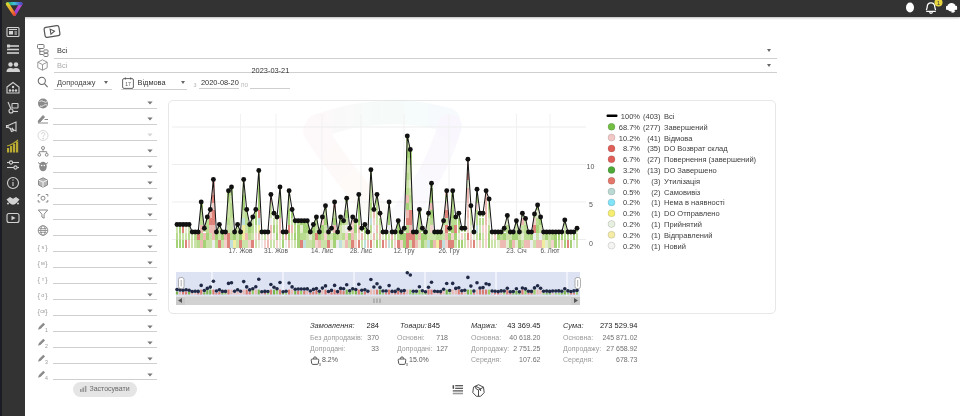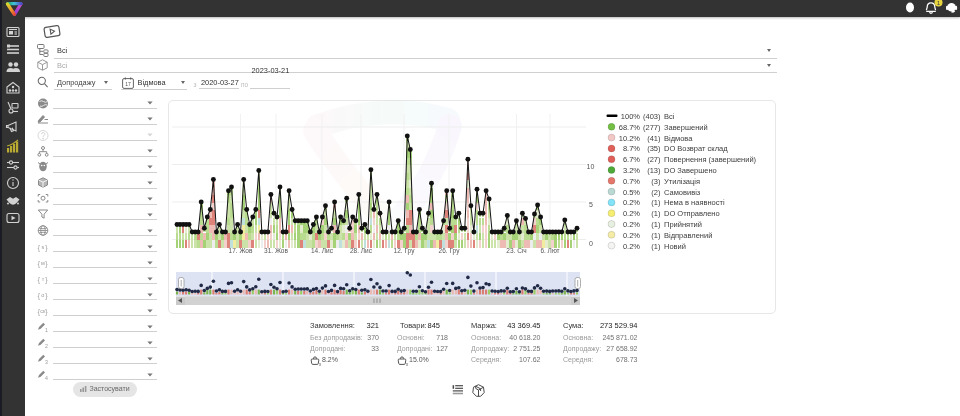--- a/index.html
+++ b/index.html
@@ -8,21 +8,21 @@
 #topbar { position:absolute; left:0; top:0; width:960px; height:17px; background:#333333;
   box-shadow:0 1px 2px rgba(0,0,0,0.28); z-index:5; }
 #sidebar { position:absolute; left:0; top:0; width:25px; height:416px; background:#333333; z-index:6; }
 #edge { position:absolute; left:0; top:0; width:2px; height:416px; background:#1b1b26; z-index:7; }
 .uline { position:absolute; height:1px; background:#cfcfcf; }
 .txt { position:absolute; color:#333; font-size:7.4px; line-height:9px; white-space:nowrap; }
 .gray { color:#aaa; }
 .lg { font-size:7.5px; fill:#3c3c3c; font-family:"Liberation Sans",sans-serif; }
 .ax { font-size:6.5px; fill:#555; font-family:"Liberation Sans",sans-serif; }
 .ay { font-size:7px; fill:#555; font-family:"Liberation Sans",sans-serif; }
-.sumlab { position:absolute; font-size:7.5px; color:#333; white-space:nowrap; }
+.sumlab { position:absolute; font-size:7.5px; color:#333; white-space:nowrap;font-style:italic; }
 .sumval { position:absolute; font-size:7.5px; color:#222; text-align:right; white-space:nowrap; }
 .subl { position:absolute; font-size:7px; color:#9a9a9a; white-space:nowrap; }
 .subv { position:absolute; font-size:7px; color:#707070; text-align:right; white-space:nowrap; }
 .caret { position:absolute; width:0; height:0; border-left:2.4px solid transparent;
   border-right:2.4px solid transparent; border-top:3.2px solid #666; }
 #card { position:absolute; left:168px; top:100px; width:608px; height:214px;
   border:1px solid #e7e7e7; border-radius:5px; background:#fff; }
 #applybtn { position:absolute; left:73px; top:382px; width:64px; height:14.5px;
   background:#e5e5e5; border-radius:8px; color:#666; font-size:7px;
   text-align:center; line-height:14.5px; }
@@ -162,21 +162,21 @@
       <rect x="0.6" y="1.6" width="10.8" height="9.8" rx="1.4"></rect>
       <line x1="3.3" y1="0.4" x2="3.3" y2="2.6"></line>
       <line x1="8.7" y1="0.4" x2="8.7" y2="2.6"></line>
     </g>
     <text x="6" y="9.3" font-size="5" fill="#555" text-anchor="middle" font-family="Liberation Sans">17</text>
   </svg>
 <div class="txt" style="left:137.5px;top:78px;color:#333">Відмова</div>
 <div class="caret" style="left:181px;top:80.8px"></div>
 <div class="uline" style="left:121px;top:88.7px;width:66px"></div>
 <div class="txt" style="left:193.5px;top:79.5px;color:#bbb;font-size:6.5px">з</div>
-<div class="txt" style="left:201px;top:78px">2020-03-27</div>
+<div class="txt" style="left:201px;top:78px">2020-08-20</div>
 <div class="uline" style="left:199px;top:88px;width:40px"></div>
 <div class="txt" style="left:241px;top:79.5px;color:#bbb;font-size:6.5px">по</div>
 <div class="txt" style="left:251.5px;top:66px">2023-03-21</div>
 <div class="uline" style="left:250px;top:88px;width:40px"></div>
 <div class="uline" style="left:53px;top:107.7px;width:104px"></div>
 <svg class="abs" style="left:147px;top:101.3px" width="6" height="4" viewBox="0 0 6 4">
     <path d="M0.4 0.4 L3 3.4 L5.6 0.4 Z" fill="#777"></path>
   </svg>
 <svg class="abs" style="left:36.5px;top:97.6px" width="12" height="11" viewBox="0 0 11 11">
     <g>
@@ -1514,21 +1514,21 @@
     <circle cx="611.5" cy="234.8" r="3.5" fill="#f4eba5" stroke="rgba(0,0,0,0.18)" stroke-width="0.7"></circle>
     <text x="640" y="237.8" text-anchor="end" class="lg">0.2%</text>
     <text x="660.5" y="237.8" text-anchor="end" class="lg">(1)</text>
     <text x="664" y="237.8" class="lg">Відправлений</text>
     <circle cx="611.5" cy="245.6" r="3.5" fill="#f4f4f2" stroke="rgba(0,0,0,0.18)" stroke-width="0.7"></circle>
     <text x="640" y="248.6" text-anchor="end" class="lg">0.2%</text>
     <text x="660.5" y="248.6" text-anchor="end" class="lg">(1)</text>
     <text x="664" y="248.6" class="lg">Новий</text>
 </svg>
 <div class="sumlab" style="left:310px;top:320.6px">Замовлення:</div>
-<div class="sumval" style="left:310px;top:320.6px;width:69px">321</div>
+<div class="sumval" style="left:310px;top:320.6px;width:69px">284</div>
 <div class="subl" style="left:310px;top:334.3px">Без допродажів:</div>
 <div class="subv" style="left:310px;top:334.3px;width:69px">370</div>
 <div class="subl" style="left:310px;top:345.0px">Допродані:</div>
 <div class="subv" style="left:310px;top:345.0px;width:69px">33</div>
 <svg class="abs" style="left:310px;top:355.9px" width="12" height="10" viewBox="0 0 12 10">
     <g stroke="#555" fill="none" stroke-width="1">
       <path d="M2.2 3 h5.6 a1 1 0 0 1 1 1.1 l-0.5 3.3 a1.2 1.2 0 0 1 -1.2 1 h-4.2 a1.2 1.2 0 0 1 -1.2 -1 l-0.5 -3.3 a1 1 0 0 1 1 -1.1 z"></path>
       <path d="M3.5 3 v-0.6 a1.5 1.5 0 0 1 3 0 v0.6"></path>
     </g>
     <text x="9" y="9.8" font-size="4.5" fill="#555" font-family="Liberation Sans">x</text>

